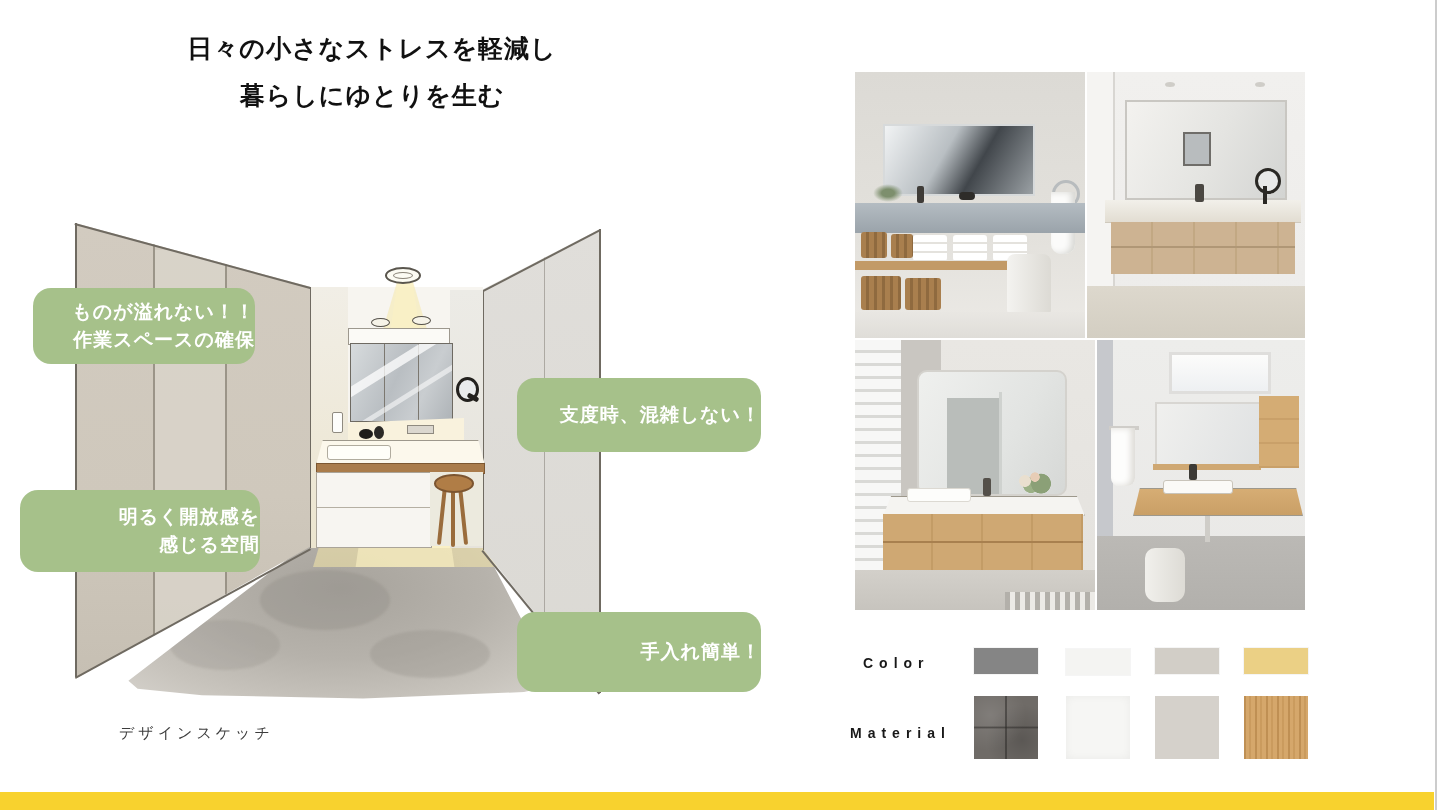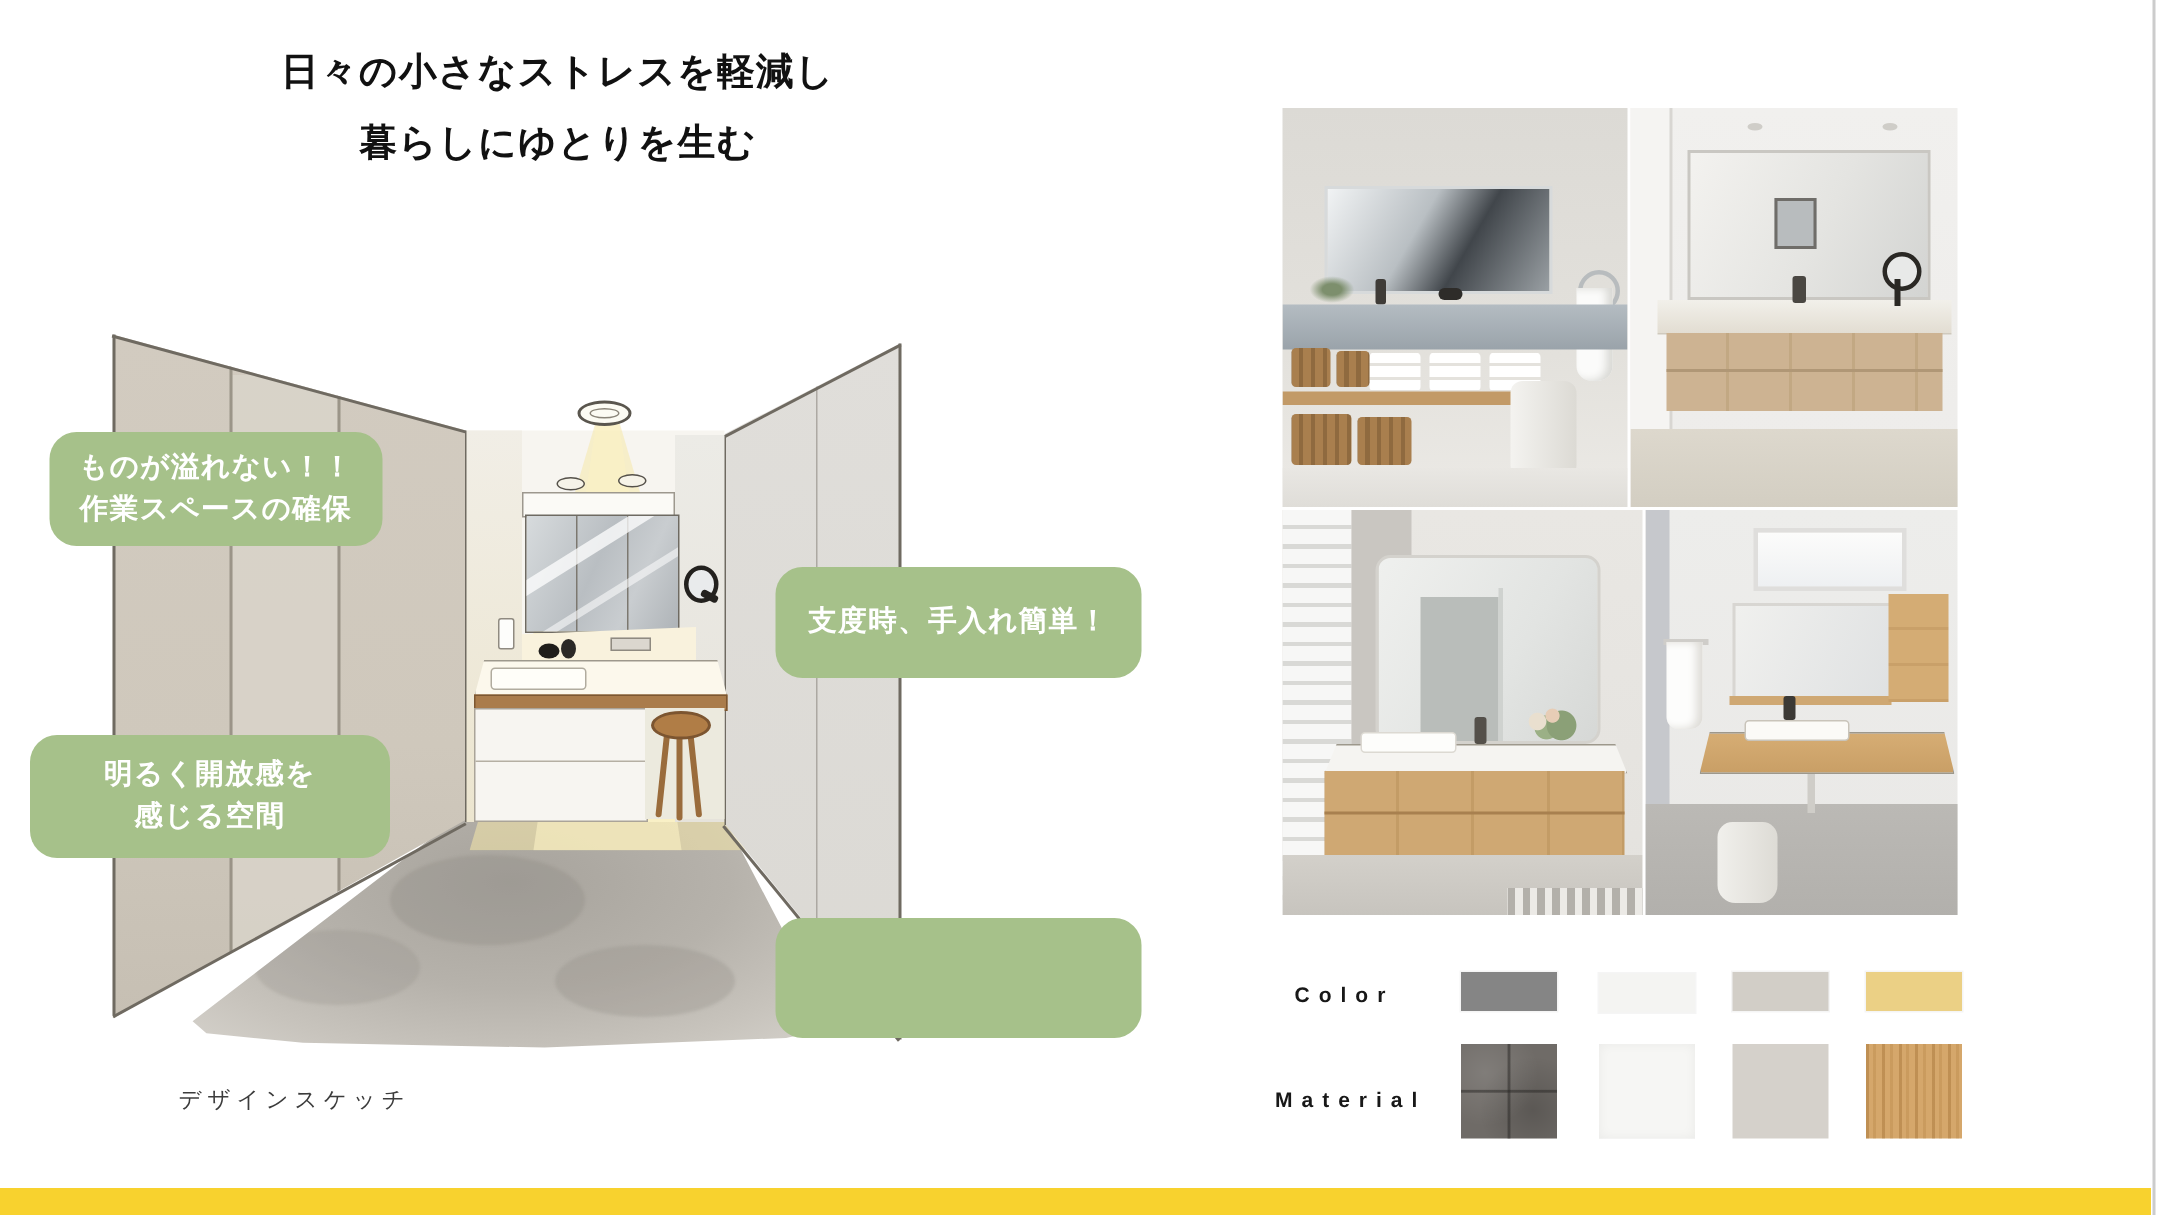--- a/index.html
+++ b/index.html
@@ -57,21 +57,21 @@
   .knee{left:375px;top:257px;width:53px;height:74px;background:#eceade;}
   .stool-seat{left:379px;top:259px;width:36px;height:15px;border-radius:50%;background:#b07d46;border:2px solid #7c5530;}
   .stool-leg{width:4px;height:60px;background:#9a6c3c;border-radius:2px;}
   .floor{left:55px;top:325px;width:460px;height:160px;
          background:radial-gradient(ellipse at 50% 30%,#a7a39c 0%,#b6b2ab 45%,#c8c4bd 75%,#d8d5cf 100%);
          clip-path:polygon(4% 88%,43% 2%,54% 0,81% 3%,91% 58%,98% 90%,90% 95%,55% 99%,20% 97%,6% 93%);}
   .floor .blotch{position:absolute;border-radius:50%;background:#918d86;opacity:.35;filter:blur(1px);}
   .skline{background:#6f6a61;transform-origin:left top;}
 
   
-  .badge{position:absolute;border-radius:18px;color:#fff;font-weight:800;text-align:center;
+  .badge{position:absolute;border-radius:18px;color:#fff;font-weight:800;text-align:right;
          display:flex;flex-direction:column;justify-content:center;gap:6px;font-size:19px;letter-spacing:1px;line-height:1.15;z-index:5;}
   .caption{position:absolute;left:119px;top:724px;font-size:15px;letter-spacing:4px;color:#3c3c3c;}
 
   
   .photo{position:absolute;overflow:hidden;}
   .photo *{position:absolute;}
   
   .p1{background:linear-gradient(180deg,#dcdad5 0%,#e3e1dc 62%,#eceae6 100%);}
   .p1 .mir{left:28px;top:52px;width:148px;height:68px;border:2px solid #d7dadb;
            background:linear-gradient(120deg,#f1f3f4 0%,#b9bfc3 40%,#41464b 62%,#9aa0a4 100%);}
@@ -216,27 +216,28 @@
     <div class="stool-leg" style="left:406px;top:270px;transform:rotate(-6deg);"></div>
     <div class="stool-leg" style="left:396px;top:272px;"></div>
     <div class="stool-seat"></div>
   </div>
 
   <div class="badge" style="left: 33px; top: 288px; width: 222px; height: 76px; background-color: rgb(166, 193, 138);">
     <span>ものが溢れない！！</span>
     <span>作業スペースの確保</span>
   </div>
   <div class="badge" style="left: 517px; top: 378px; width: 244px; height: 74px; background-color: rgb(166, 193, 138);">
-    <span>支度時、手入れ簡単！</span>
+    <span>支度時、混雑しない！</span>
   </div>
   <div class="badge" style="left: 20px; top: 490px; width: 240px; height: 82px; background-color: rgb(166, 193, 138);">
     <span>明るく開放感を</span>
     <span>感じる空間</span>
   </div>
   <div class="badge" style="left: 517px; top: 612px; width: 244px; height: 80px; background-color: rgb(166, 193, 138);">
+    <span>手入れ簡単！</span>
   </div>
 
   <div class="caption">デザインスケッチ</div>
 
   <div class="photo p1" style="left:855px;top:72px;width:230px;height:266px;">
     <div class="mir"></div>
     <div class="ring"></div>
     <div class="towel"></div>
     <div class="plant"></div>
     <div class="bottle"></div>

